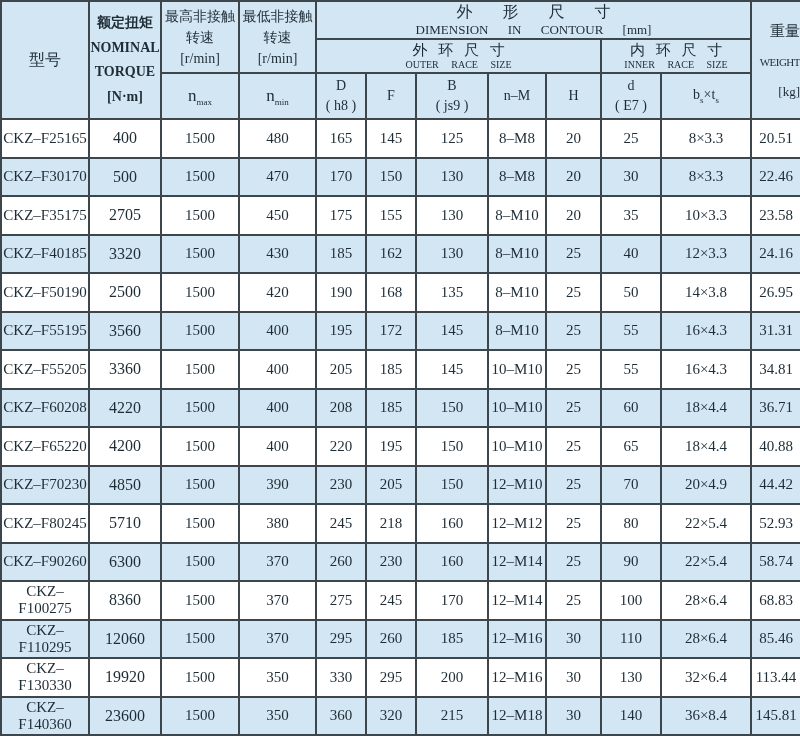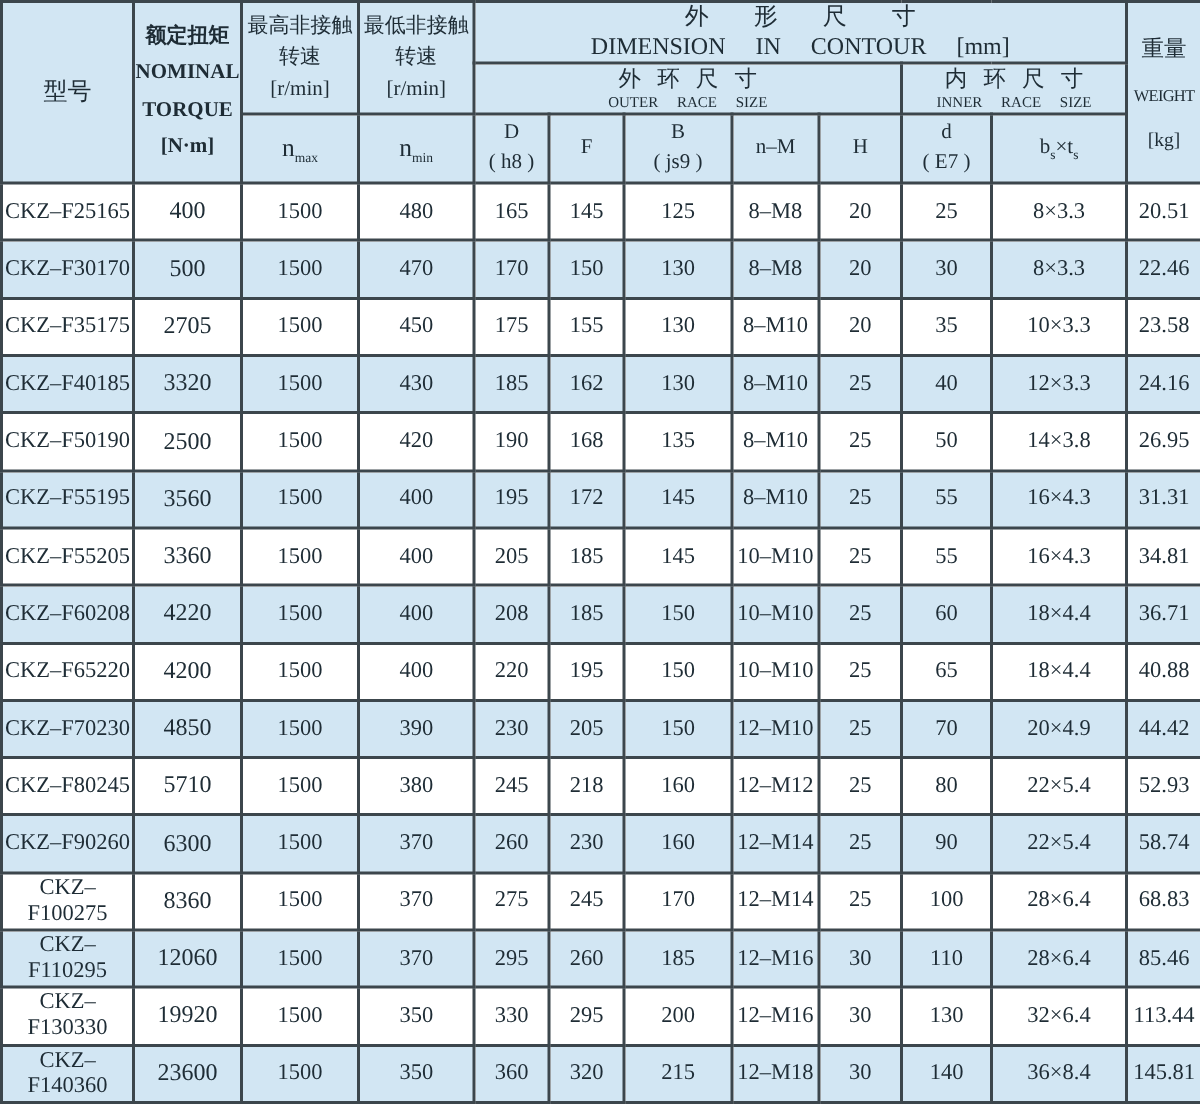--- a/index.html
+++ b/index.html
@@ -21,28 +21,28 @@
   thead th{background:#d2e6f3;}
   tr.white td{background:#ffffff;}
   tr.blue  td{background:#d2e6f3;}
 
   
   tr.hrow-a{height:38px;}
   tr.hrow-b{height:34px;}
   tr.hrow-c{height:46px;}
 
   .cn-big{font-size:16px;word-spacing:26px;line-height:1.25;}
-  .en-dim{font-size:16px;word-spacing:16px;line-height:1.2;}
+  .en-dim{font-size:13px;word-spacing:16px;line-height:1.2;}
   .cn-mid{font-size:15px;word-spacing:7px;line-height:1.25;}
   .en-mid{font-size:10px;word-spacing:10px;line-height:1.2;}
 
   .h-model{font-size:16px;text-align:center;}
   .h-torque div{font-size:14px;line-height:1.75;font-weight:bold;}
   .h-speed div{font-size:14px;line-height:1.5;}
-  .h-weight div{line-height:2.4;}
+  .h-weight div{line-height:2.4;text-align:right;}
   .h-weight .w-cn{font-size:15px;}
   .h-weight .w-en{font-size:11px;letter-spacing:-0.5px;}
   .h-weight .w-unit{font-size:13px;}
 
   .h-sub{font-size:14px;}
   .h-sub div{line-height:1.45;}
   .nvar{font-size:17px;font-style:normal;}
   sub{font-size:9px;}
 
   td{font-size:15px;}

